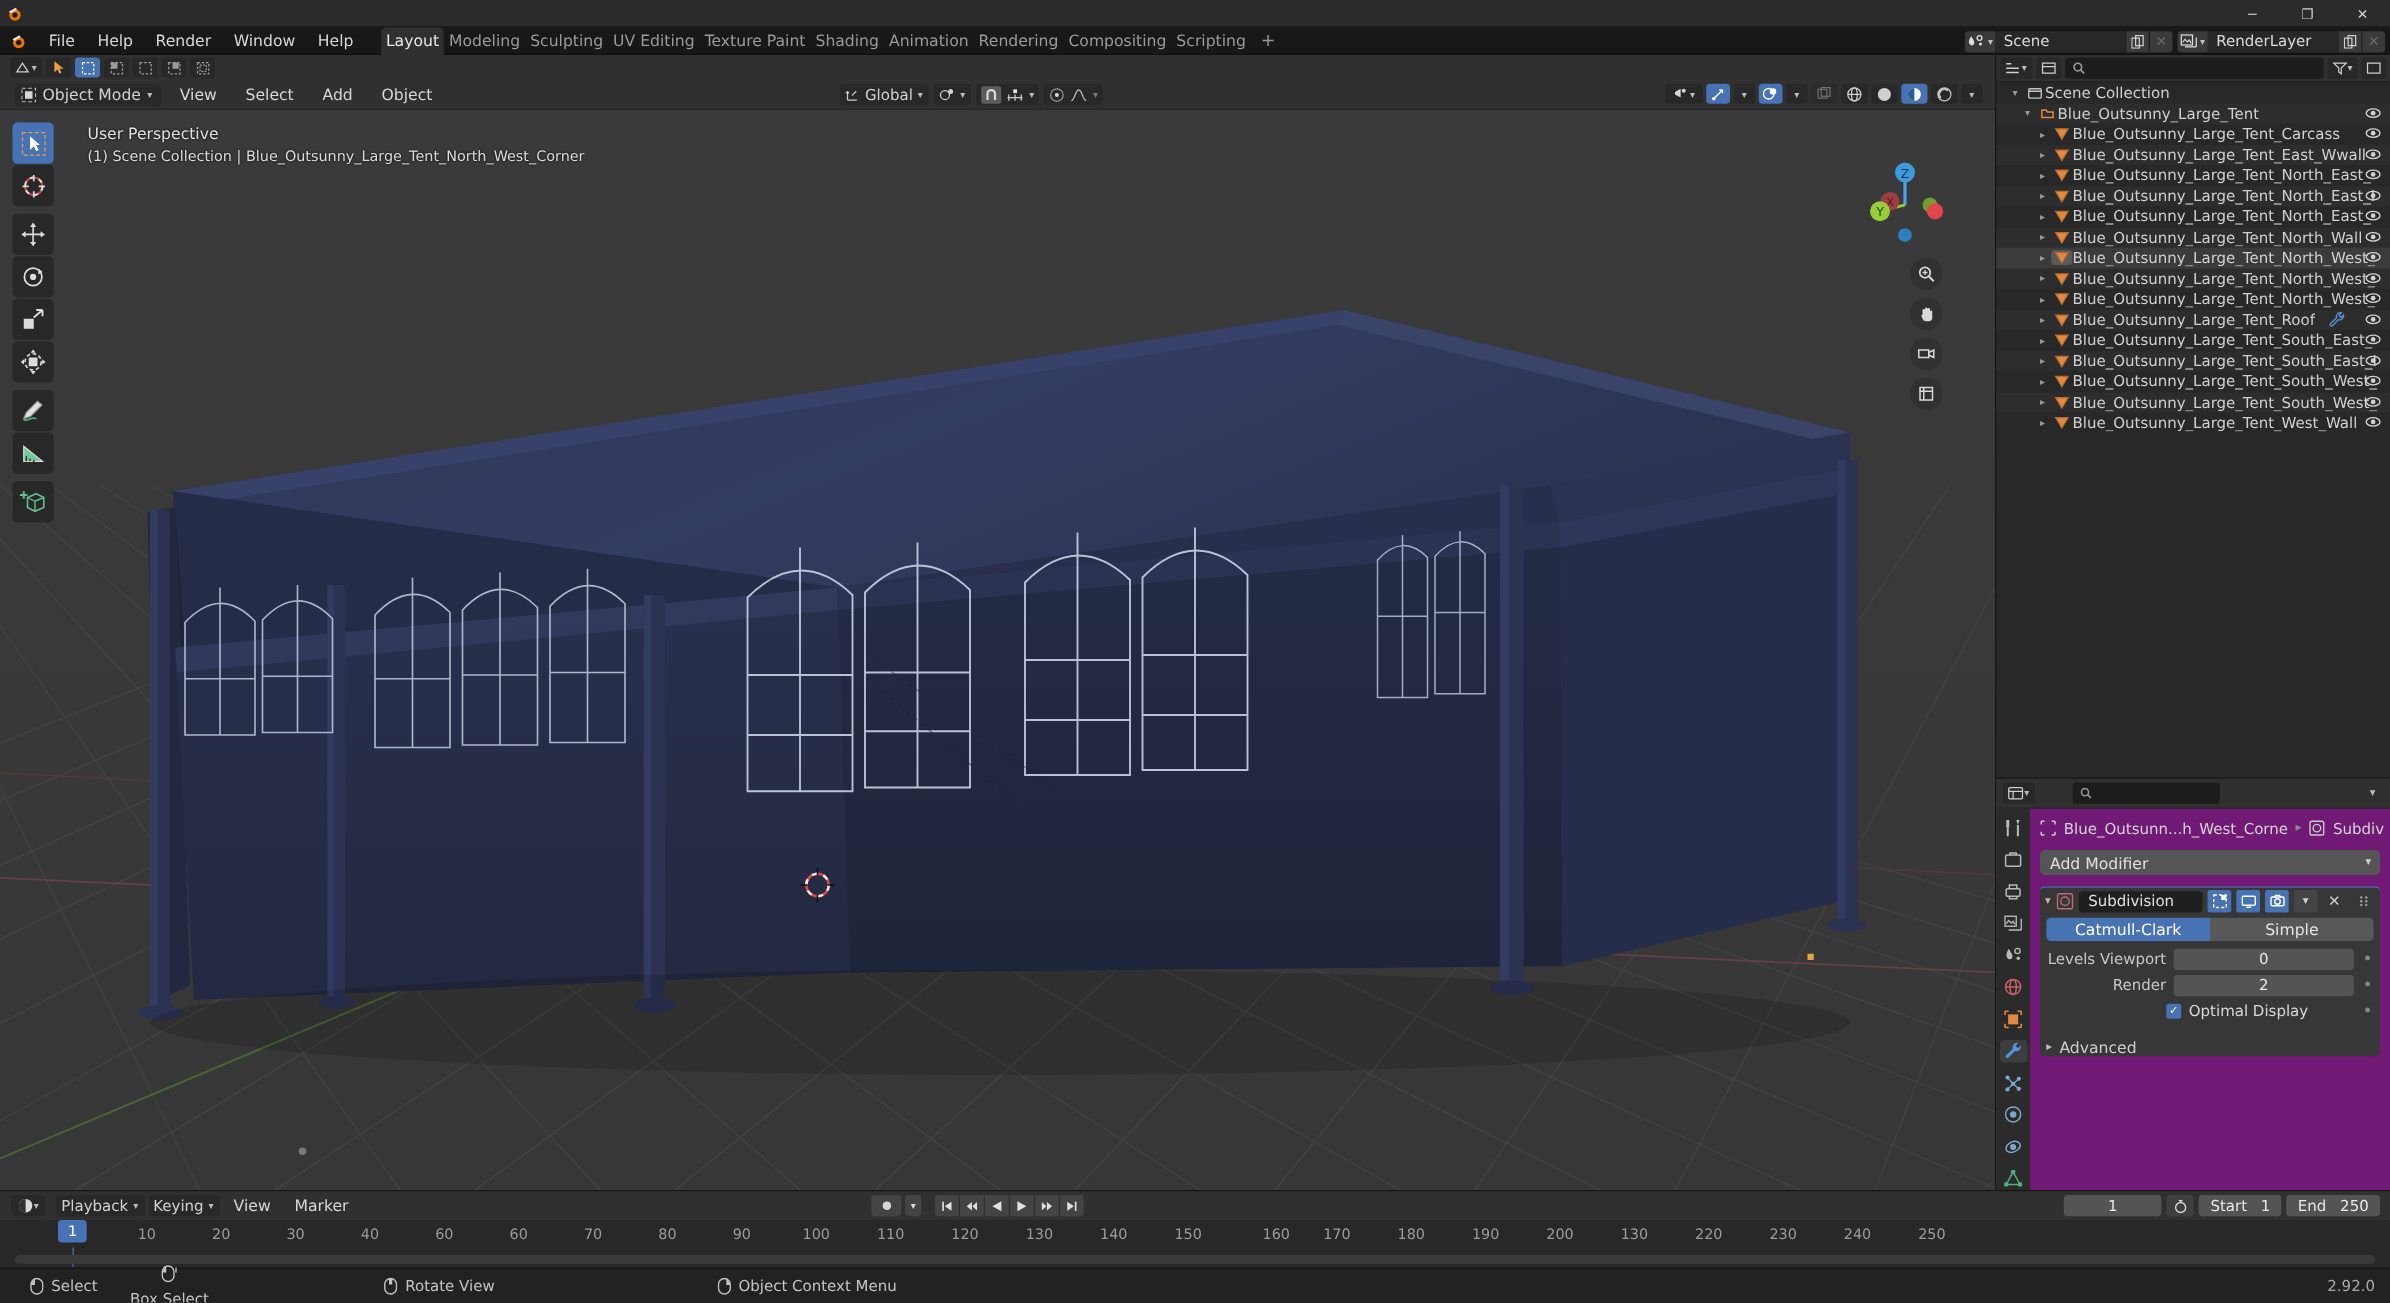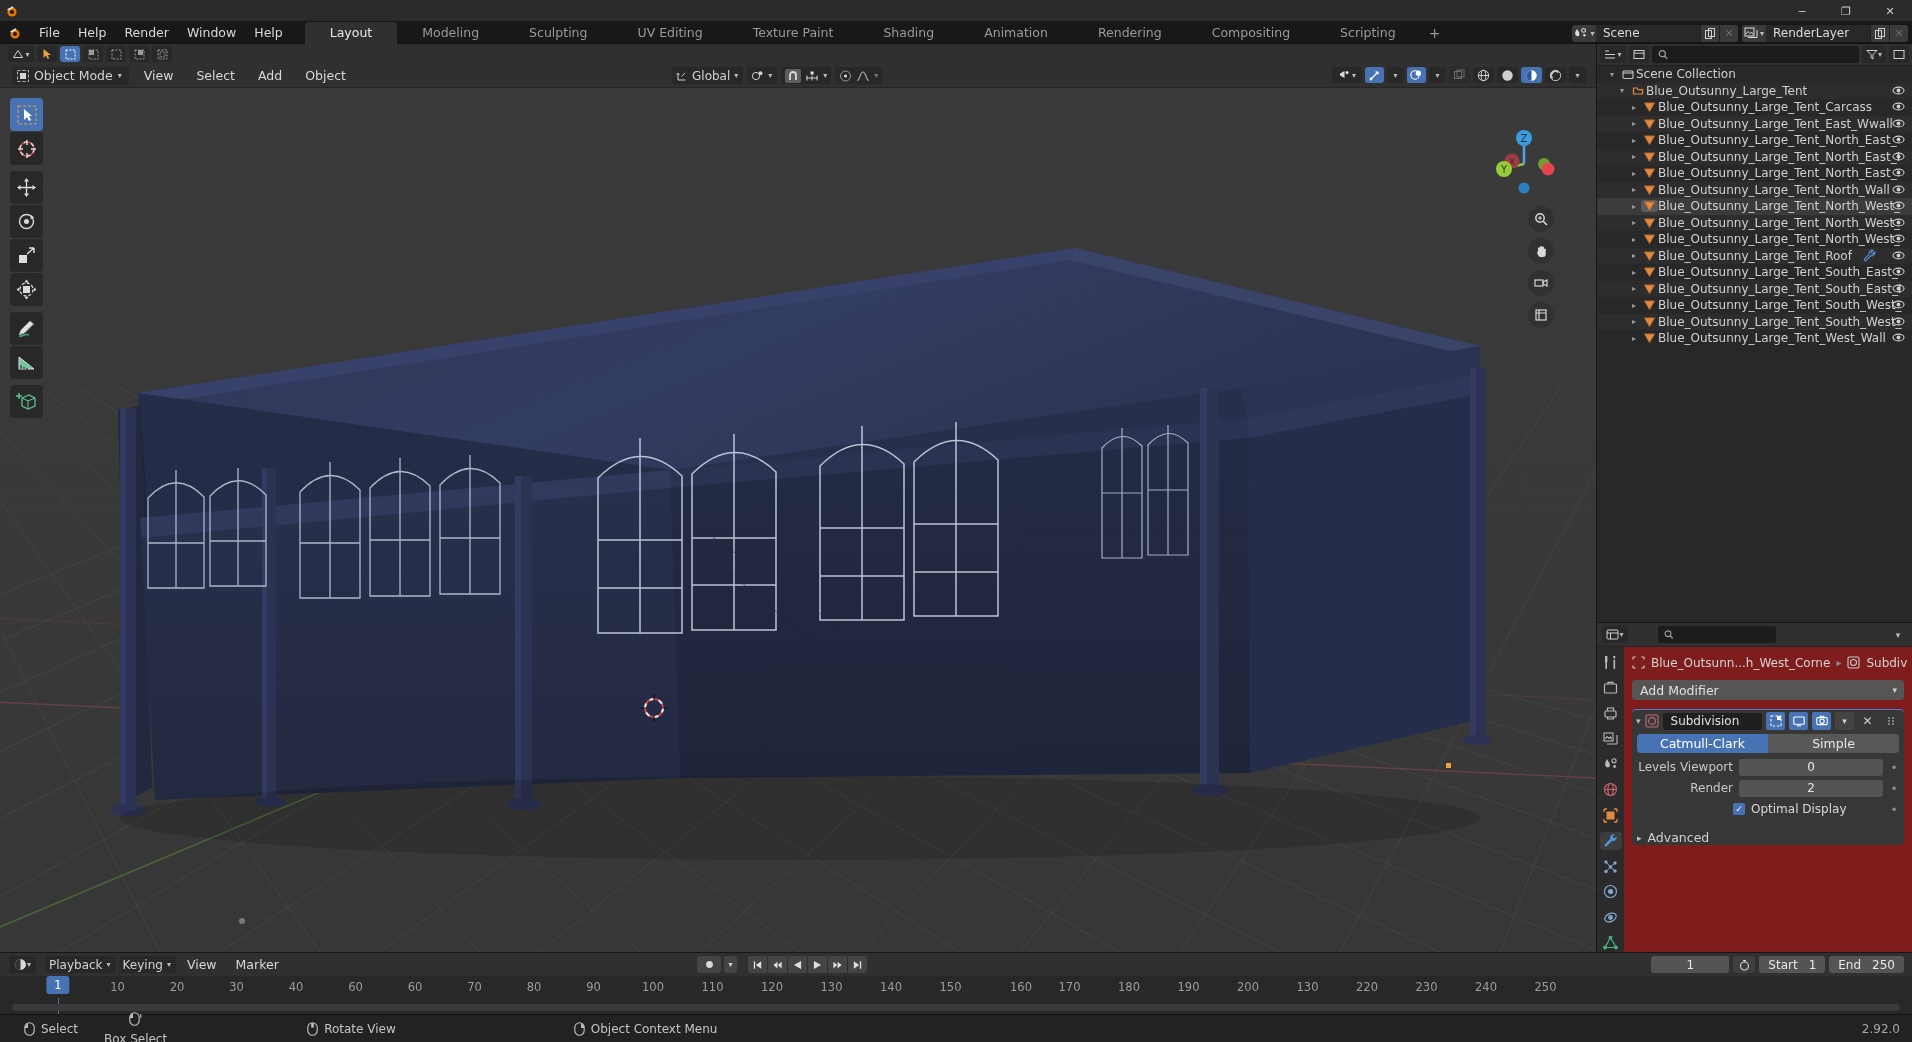--- a/index.html
+++ b/index.html
@@ -27,21 +27,21 @@
   
   .topbar {
     position:absolute; left:0; top:22px; width:1912px; height:22px;
     background:#181818; display:flex; align-items:center;
     border-bottom:1px solid #101010;
   }
   .tb-blender-icon { margin:0 8px 0 8px; }
   .menu-item { padding:2px 9px; font-size:12.5px; color:#d8d8d8; border-radius:3px; cursor:default; }
   .ws-tabs { display:flex; align-items:center; margin-left:13px; height:22px; }
   .ws-tab {
-    padding:3px 25px 4px; font-size:12.5px; color:#9a9a9a;
+    padding:3px 4px 4px; font-size:12.5px; color:#9a9a9a;
     border-radius:4px 4px 0 0; height:22px; line-height:15px;
   }
   .ws-tab.active { background:#303030; color:#e8e8e8; }
   .ws-plus { padding:2px 8px; color:#9a9a9a; font-size:14px; }
   .topbar-right { position:absolute; right:4px; top:0; height:22px; display:flex; align-items:center; gap:4px; }
   .idblock {
     display:flex; align-items:center; height:17px; background:#282828;
     border-radius:3px; overflow:hidden;
   }
   .idblock .idicon { width:24px; height:17px; background:#3a3a3a; display:flex; align-items:center;
@@ -121,21 +121,21 @@
            background:#303030; border-left:1px solid #161616; border-top:1px solid #161616;
            overflow:hidden; }
   .props-header { height:24px; background:#303030; display:flex; align-items:center;
                   padding:0 5px; gap:4px; border-bottom:1px solid #242424; }
   .props-tabs { position:absolute; left:0; top:24px; width:27px; bottom:0; background:#2b2b2b;
                 display:flex; flex-direction:column; align-items:center; padding-top:6px; gap:7px; }
   .ptab { width:22px; height:22px; display:flex; align-items:center; justify-content:center;
           border-radius:3px; }
   .ptab.active { background:#3d3d3d; }
   .props-body { position:absolute; left:27px; top:24px; right:0; bottom:0; padding:6px 8px 0;
-                background:#7f1d1d; overflow:hidden; }
+                background:#701a75; overflow:hidden; }
   .breadcrumb { display:flex; align-items:center; gap:6px; height:19px; font-size:12px; color:#d4d4d4;
                 margin-bottom:8px; }
   .addmod { height:20px; background:#555555; border-radius:4px; display:flex; align-items:center;
             padding:0 8px; font-size:12.5px; color:#e0e0e0; position:relative; margin-bottom:9px; }
   .addmod .chev { position:absolute; right:7px; color:#cfcfcf; font-size:9px; }
   .modpanel { background:#373737; border-radius:4px; border-top:1px solid #4a7fcb; padding:0; }
   .modhead { display:flex; align-items:center; height:22px; padding:0 4px; gap:4px; }
   .modname { flex:1; height:17px; background:#1f1f1f; border-radius:3px; display:flex;
              align-items:center; padding:0 8px; font-size:12px; color:#e0e0e0; }
   .mbtn { width:19px; height:18px; border-radius:2px; background:#444; display:flex;
@@ -615,20 +615,24 @@
         <circle cx="242" cy="833" r="3" fill="#8a8a8a" opacity="0.8"></circle>
         <rect x="1446" y="675" width="5" height="5" fill="#e8a33d"></rect>
       </svg>
 
       <svg width="30" height="30" viewBox="0 0 30 30" style="position:absolute;left:639px;top:605px;">
         <circle cx="15" cy="15" r="9" fill="none" stroke="#d64a4a" stroke-width="2"></circle>
         <circle cx="15" cy="15" r="9" fill="none" stroke="#eaeaea" stroke-width="2" stroke-dasharray="4.7 4.7"></circle>
         <path d="M15 1 L15 7 M15 23 L15 29 M1 15 L7 15 M23 15 L29 15" stroke="#111" stroke-width="1.2"></path>
       </svg>
 
+      <div class="vp-overlay-text">
+        <div>User Perspective</div>
+        <div class="l2">(1) Scene Collection | Blue_Outsunny_Large_Tent_North_West_Corner</div>
+      </div>
 
       <div class="toolbar">
         <div class="tool active">
           <svg width="20" height="20" viewBox="0 0 20 20">
               <rect x="1" y="1" width="18" height="18" fill="none" stroke="#e8a33d" stroke-dasharray="3 2"></rect>
               <path d="M7 4 L7 15 L10 12 L12 16 L14 15 L12 11 L15 11 Z" fill="#fff"></path>
             </svg>
         </div>
         <div class="tool">
           <svg width="22" height="22" viewBox="0 0 22 22">

